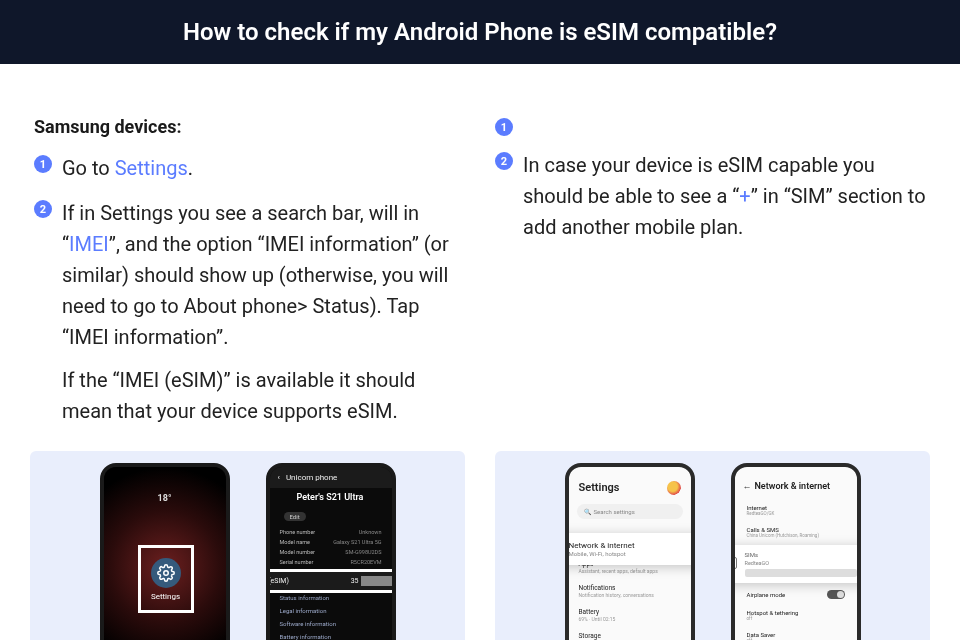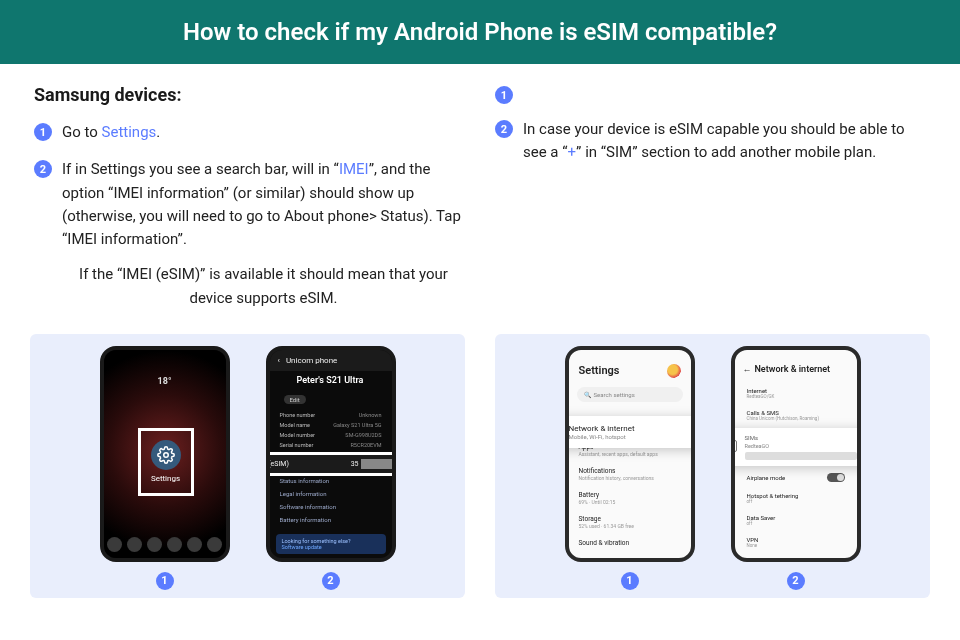--- a/index.html
+++ b/index.html
@@ -4,33 +4,33 @@
 <style>
   * { margin: 0; padding: 0; box-sizing: border-box; }
   body {
     font-family: -apple-system, BlinkMacSystemFont, "Segoe UI", Roboto, Helvetica, Arial, sans-serif;
     background: #ffffff;
     width: 960px;
     height: 640px;
     overflow: hidden;
   }
   .banner {
-    background: #0f766e;
+    background: #0f172a;
     color: #ffffff;
     text-align: center;
     padding: 18px 10px;
     font-size: 24px;
     font-weight: 600;
   }
   .columns {
     display: flex;
     gap: 30px;
     padding: 20px 34px 10px 34px;
   }
-  .col { flex: 1; }
+  .col { flex: 1; margin-top: 32px; }
   .col-title {
     font-size: 18px;
     font-weight: 700;
     color: #1a1a1a;
     margin-bottom: 16px;
   }
   .steps { list-style: none; }
   .step {
     display: flex;
     align-items: flex-start;
@@ -45,28 +45,27 @@
     background: #5b7cff;
     color: #fff;
     font-size: 11px;
     font-weight: 700;
     display: flex;
     align-items: center;
     justify-content: center;
     margin-top: 2px;
   }
   .step-body {
-    font-size: 15px;
+    font-size: 20px;
     line-height: 1.55;
     color: #222;
   }
   .step-body .followup {
     display: block;
     margin-top: 12px;
-    text-align: center;
   }
   .link { color: #5b7cff; }
   .gallery-row {
     display: flex;
     gap: 30px;
     padding: 0 30px 10px 30px;
   }
   .gallery {
     flex: 1;
     background: #e9eefc;

